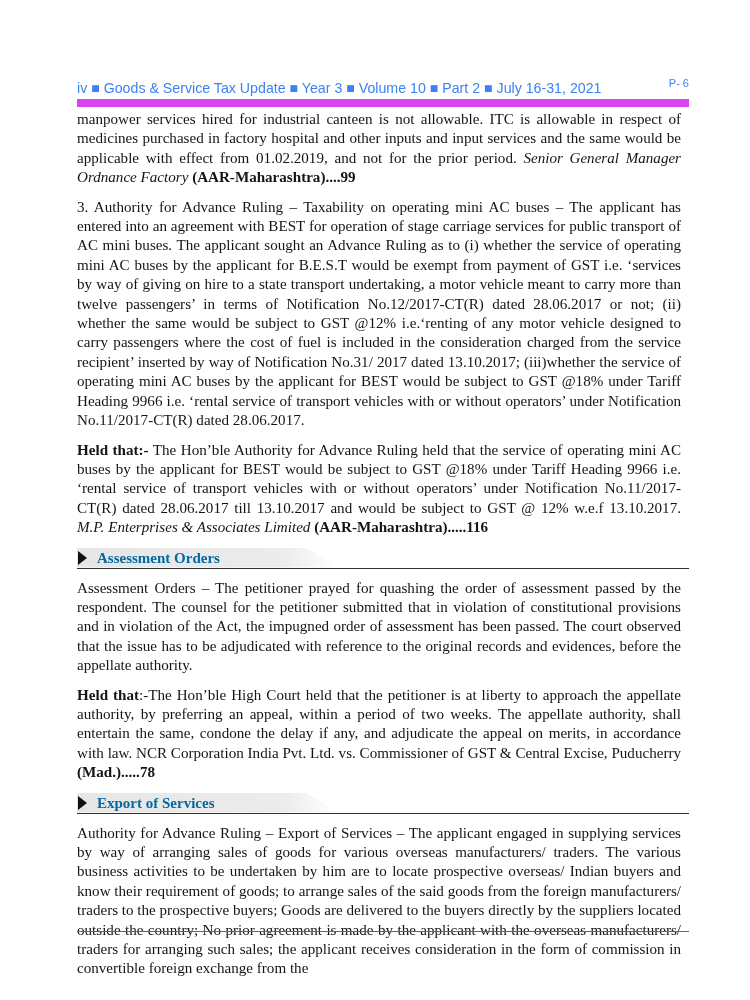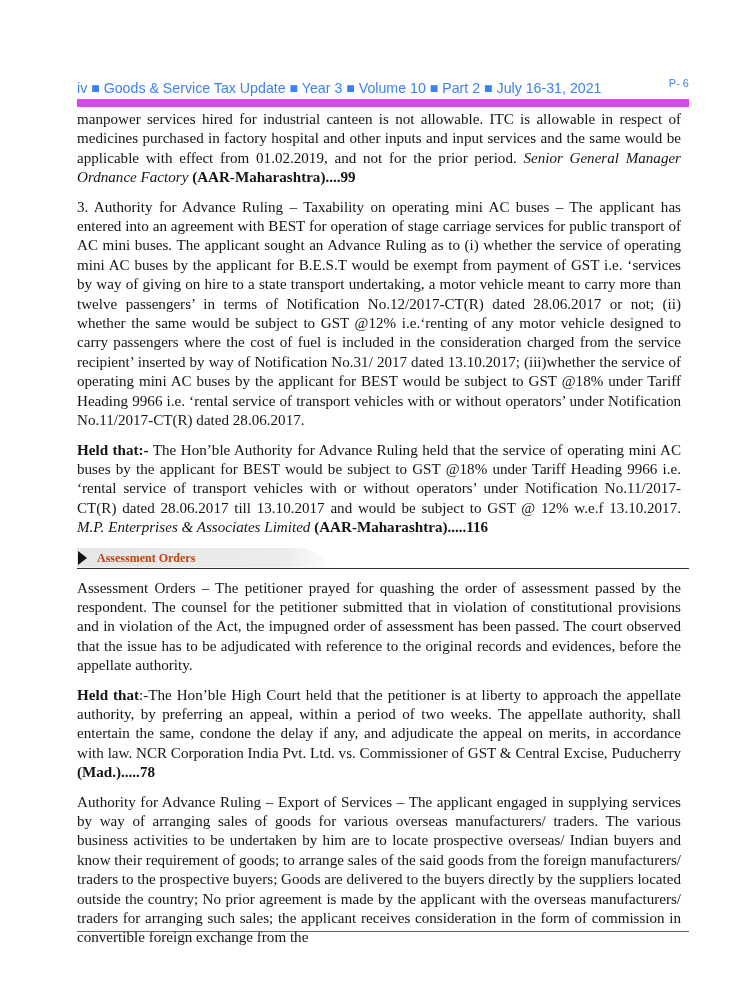--- a/index.html
+++ b/index.html
@@ -29,21 +29,21 @@
     background: linear-gradient(90deg, #e6e6e6 0%, #ececec 80%, #ffffff 100%);
     clip-path: polygon(0 0, 88% 0, 100% 100%, 0 100%);
   }
   .section-head .tri {
     position: absolute; left: 1px; top: 3px; width: 0; height: 0;
     border-top: 7px solid transparent; border-bottom: 7px solid transparent;
     border-left: 9px solid #111;
   }
   .section-head .label {
     position: absolute; left: 20px; top: 1px;
-    font-family: "Liberation Serif", serif; font-weight: bold; font-size: 12px; color: #c2410c;
+    font-family: "Liberation Serif", serif; font-weight: bold; font-size: 15px; color: #0369a1;
   }
   .footer-rule {
     position: absolute; top: 931px; left: 0; width: 612px; border-top: 1.5px solid #666;
   }
 </style>
 </head>
 <body>
 
 <div class="page">
 
@@ -63,18 +63,23 @@
     <div class="section-head">
       <div class="band"></div>
       <div class="tri"></div>
       <span class="label">Assessment Orders</span>
     </div>
 
     <p>Assessment Orders – The petitioner prayed for quashing the order of assessment passed by the respondent. The counsel for the petitioner submitted that in violation of constitutional provisions and in violation of the Act, the impugned order of assessment has been passed. The court observed that the issue has to be adjudicated with reference to the original records and evidences, before the appellate authority.</p>
 
     <p><b>Held that</b><span>:-The Hon’ble High Court held that the petitioner is at liberty to approach the appellate authority, by preferring an appeal, within a period of two weeks. The appellate authority, shall entertain the same, condone the delay if any, and adjudicate the appeal on merits, in accordance with law. NCR Corporation India Pvt. Ltd. vs. Commissioner of GST &amp; Central Excise, Puducherry </span><b>(Mad.).....78</b></p>
 
+    <div class="section-head">
+      <div class="band"></div>
+      <div class="tri"></div>
+      <span class="label">Export of Services</span>
+    </div>
 
     <p>Authority for Advance Ruling – Export of Services – The applicant engaged in supplying services by way of arranging sales of goods for various overseas manufacturers/ traders. The various business activities to be undertaken by him are to locate prospective overseas/ Indian buyers and know their requirement of goods; to arrange sales of the said goods from the foreign manufacturers/ traders to the prospective buyers; Goods are delivered to the buyers directly by the suppliers located outside the country; No prior agreement is made by the applicant with the overseas manufacturers/ traders for arranging such sales; the applicant receives consideration in the form of commission in convertible foreign exchange from the</p>
   </div>
 
   <div class="footer-rule"></div>
 </div>
 
 </body></html>

